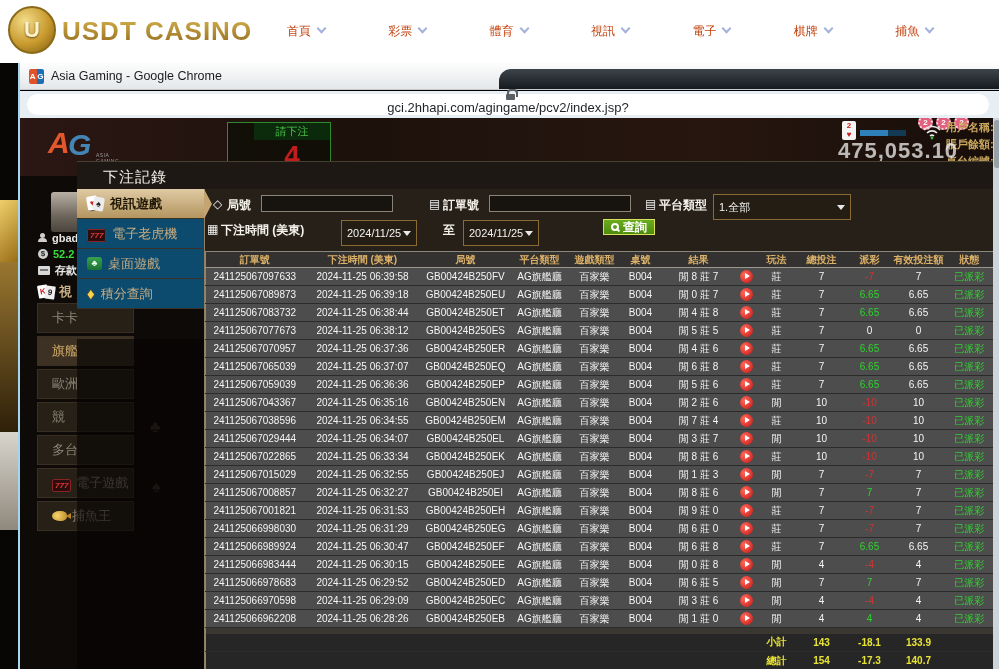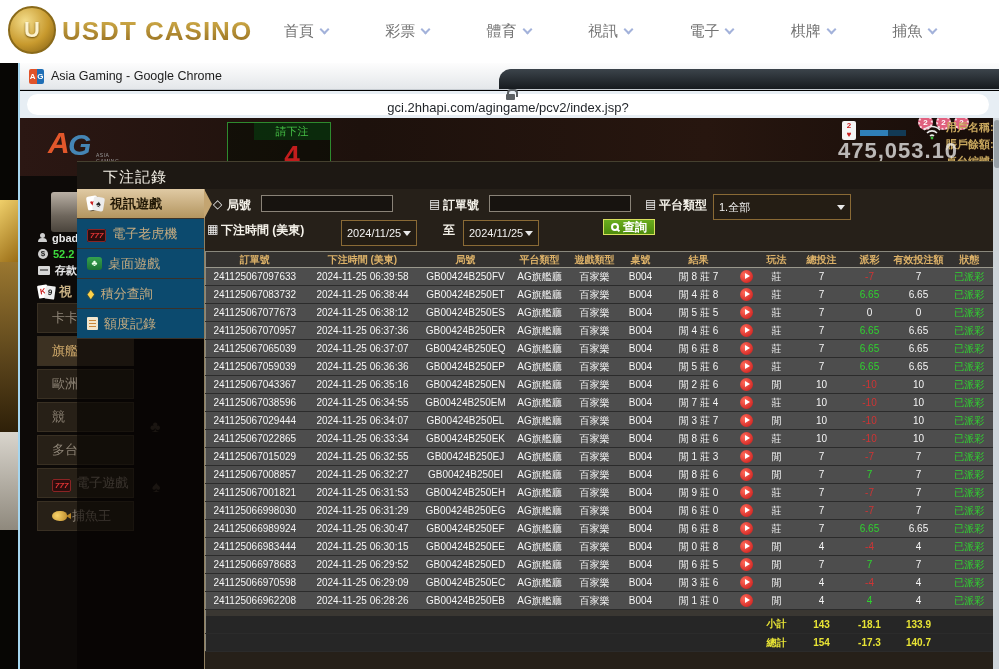--- a/index.html
+++ b/index.html
@@ -8,21 +8,21 @@
 
   
   .site-header{position:absolute;left:0;top:0;width:999px;height:63px;background:#fff;}
   .logo-coin{position:absolute;left:8px;top:6px;width:48px;height:48px;border-radius:50%;
     background:radial-gradient(circle at 35% 30%,#f3dc8a,#c89a2e 55%,#7d5a10);
     border:2px solid #8a6a1a;display:flex;align-items:center;justify-content:center;}
   .logo-coin span{font-size:22px;font-weight:bold;color:#fdf3cf;text-shadow:0 1px 2px #6a4c08;}
   .logo-text{position:absolute;left:62px;top:16px;font-size:26px;font-weight:900;letter-spacing:1px;
     background:linear-gradient(#d8b44e,#8f681c);-webkit-background-clip:text;background-clip:text;color:transparent;}
   .site-nav{position:absolute;left:255px;top:0;width:710px;height:63px;display:flex;align-items:center;justify-content:space-around;}
-  .nav-item{font-size:15px;color:#737373;cursor:pointer;white-space:nowrap;}
+  .nav-item{font-size:12px;color:#c2410c;cursor:pointer;white-space:nowrap;}
   .chev{display:inline-block;width:7px;height:7px;border-right:2px solid #a3b2da;border-bottom:2px solid #a3b2da;
     transform:rotate(45deg);margin-left:7px;vertical-align:3px;}
 
   
   .left-strip{position:absolute;left:0;top:63px;width:18px;height:606px;background:#070604;}
   .ls1{position:absolute;left:0;top:137px;width:18px;height:62px;background:linear-gradient(135deg,#efcf6a,#9a6d16);}
   .ls2{position:absolute;left:0;top:199px;width:18px;height:170px;background:linear-gradient(#9a7730,#58421a 60%,#2e2008);}
   .ls3{position:absolute;left:0;top:369px;width:18px;height:98px;background:linear-gradient(#d9d5cd,#8f897d);}
 
   
@@ -281,24 +281,20 @@
               <span>電子老虎機</span>
             </div>
             <div class="side-tab">
               <span class="table-games-icon"></span>
               <span>桌面遊戲</span>
             </div>
             <div class="side-tab">
               <span class="points-icon"></span>
               <span>積分查詢</span>
             </div>
-            <div class="side-tab">
-              <span class="record-icon"></span>
-              <span>額度記錄</span>
-            </div>
           </div>
 
         <div class="modal-body">
 
           <span class="glyph tag-glyph" style="left:8px;top:8px"></span>
           <span class="frm-label" style="left:22px;top:8px">局號</span>
           <input class="frm-input" style="left: 56px; top: 6px; width: 132px;" value="">
           <span class="glyph list-glyph" style="left:224px;top:8px"></span>
           <span class="frm-label" style="left:238px;top:8px">訂單號</span>
           <input class="frm-input" style="left: 284px; top: 6px; width: 142px;" value="">
@@ -368,20 +364,35 @@
                   <td>B004</td>
                   <td>閒 8 莊 7</td>
                   <td><span class="play-icon"></span></td>
                   <td>莊</td>
                   <td>7</td>
                   <td class="neg">-7</td>
                   <td>7</td>
                   <td class="status">已派彩</td>
                 </tr>
                 <tr>
+                  <td>241125067089873</td>
+                  <td>2024-11-25 06:39:18</td>
+                  <td>GB00424B250EU</td>
+                  <td>AG旗艦廳</td>
+                  <td>百家樂</td>
+                  <td>B004</td>
+                  <td>閒 0 莊 7</td>
+                  <td><span class="play-icon"></span></td>
+                  <td>莊</td>
+                  <td>7</td>
+                  <td class="pos">6.65</td>
+                  <td>6.65</td>
+                  <td class="status">已派彩</td>
+                </tr>
+                <tr>
                   <td>241125067083732</td>
                   <td>2024-11-25 06:38:44</td>
                   <td>GB00424B250ET</td>
                   <td>AG旗艦廳</td>
                   <td>百家樂</td>
                   <td>B004</td>
                   <td>閒 4 莊 8</td>
                   <td><span class="play-icon"></span></td>
                   <td>莊</td>
                   <td>7</td>

